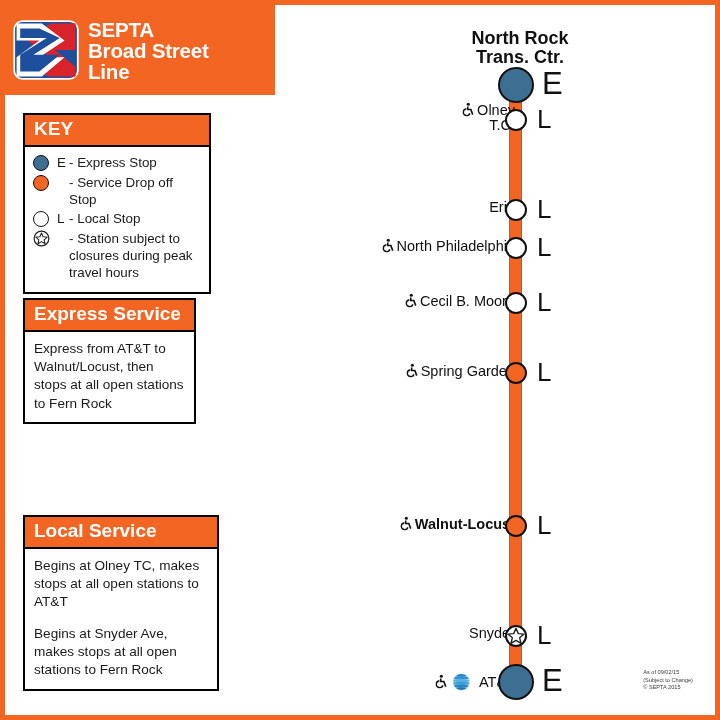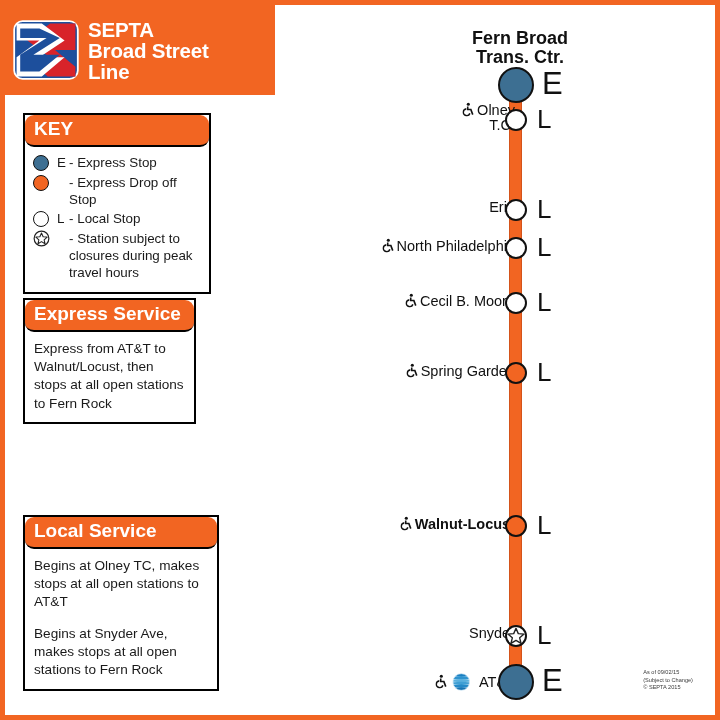--- a/index.html
+++ b/index.html
@@ -58,21 +58,20 @@
     background: #ffffff;
   }
   .panel-head {
     background: #f26522;
     color: #ffffff;
     font-weight: bold;
     font-size: 19px;
     padding: 4px 8px 5px 9px;
     border-bottom: 2px solid #000000;
     line-height: 1.08;
-    border-radius: 9px;
   }
   .panel-body {
     padding: 8px 9px 9px 9px;
     font-size: 13.6px;
     line-height: 1.35;
     color: #1a1a1a;
   }
   .panel-body p { margin: 0 0 13px 0; }
   .panel-body p:last-child { margin-bottom: 0; }
 
@@ -246,21 +245,21 @@
           </span>
         <span class="key-letter">E</span>
         <span class="key-text">- Express Stop</span>
       </div>
 
       <div class="key-row">
         <span class="key-sym">
             <span class="dot dot-drop"></span>
           </span>
         <span class="key-letter"></span>
-        <span class="key-text">- Express Drop off Stop</span>
+        <span class="key-text">- Service Drop off Stop</span>
       </div>
 
       <div class="key-row">
         <span class="key-sym">
             <span class="dot dot-local"></span>
           </span>
         <span class="key-letter">L</span>
         <span class="key-text">- Local Stop</span>
       </div>
 
@@ -290,21 +289,21 @@
     <div class="panel-body">
       <p>Begins at Olney TC, makes stops at all open stations to AT&amp;T</p>
       <p>Begins at Snyder Ave, makes stops at all open stations to Fern Rock</p>
     </div>
   </div>
 
   <div id="route">
     <div id="route-line"></div>
 
     <div id="terminus-label">
-      <span class="ln">Fern Broad</span>
+      <span class="ln">North Rock</span>
       <span class="ln">Trans. Ctr.</span>
     </div>
 
     <div id="stations-container">
         <div class="station" style="top: 80px;">
           <div class="st-name"><svg class="wc" width="16" height="16" viewBox="0 0 24 24">
               <circle cx="13.3" cy="3.6" r="2.5" fill="#111"></circle>
               <path d="M11.1 7.2 L11.1 13.2 L16.4 13.2 L19.2 20.6 L21.6 19.7 L18.3 10.9 L13.6 10.9 L13.6 7.2 Z" fill="#111"></path>
               <path d="M10.1 9.6 A6.6 6.6 0 1 0 17 18.6 L14.6 17.6 A4.2 4.2 0 1 1 10.1 12.2 Z" fill="#111"></path>
             </svg></div>

